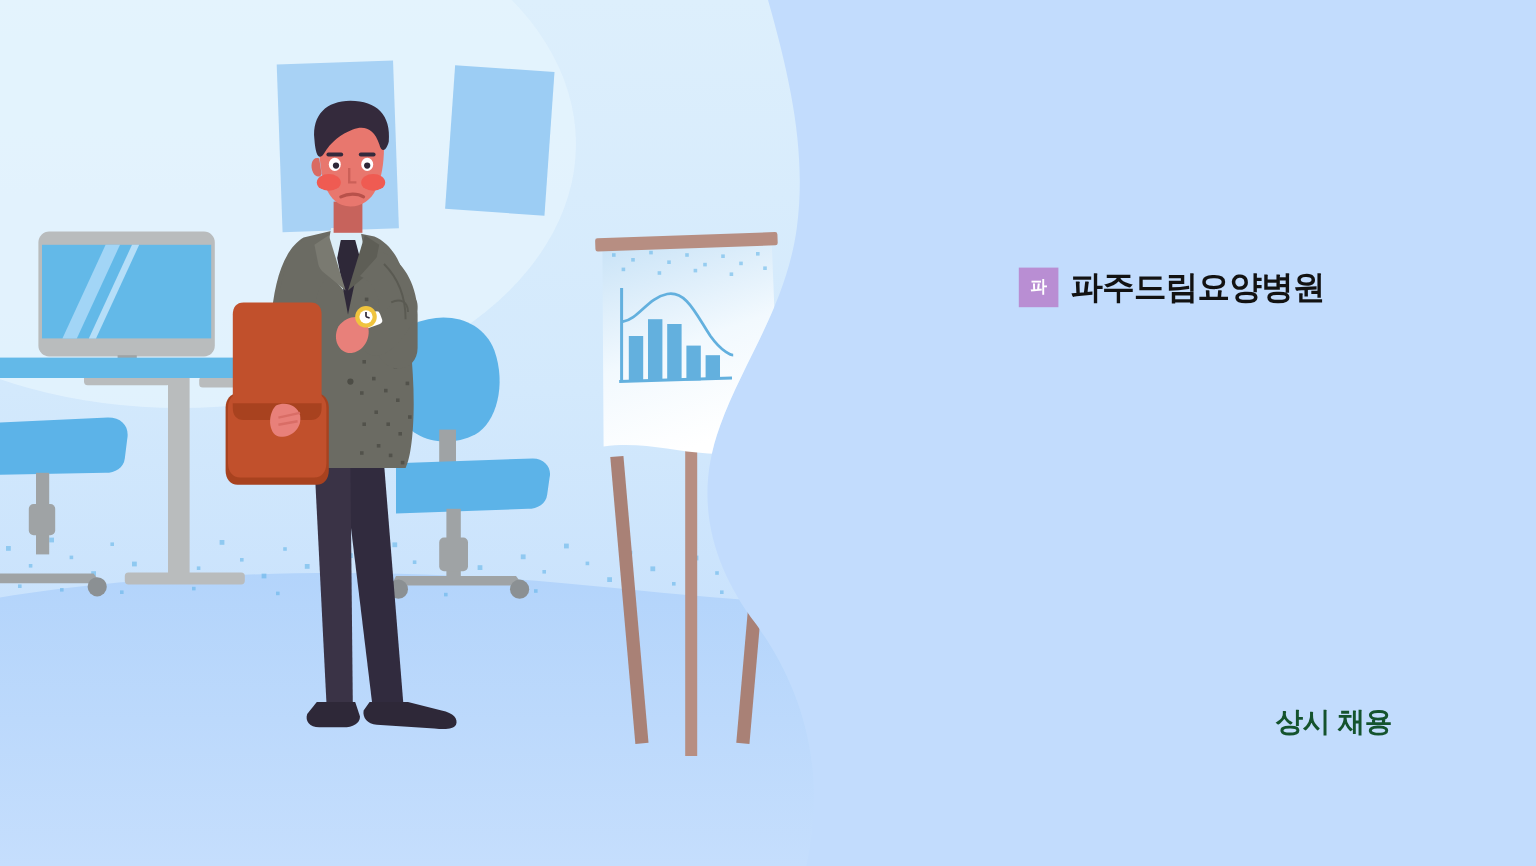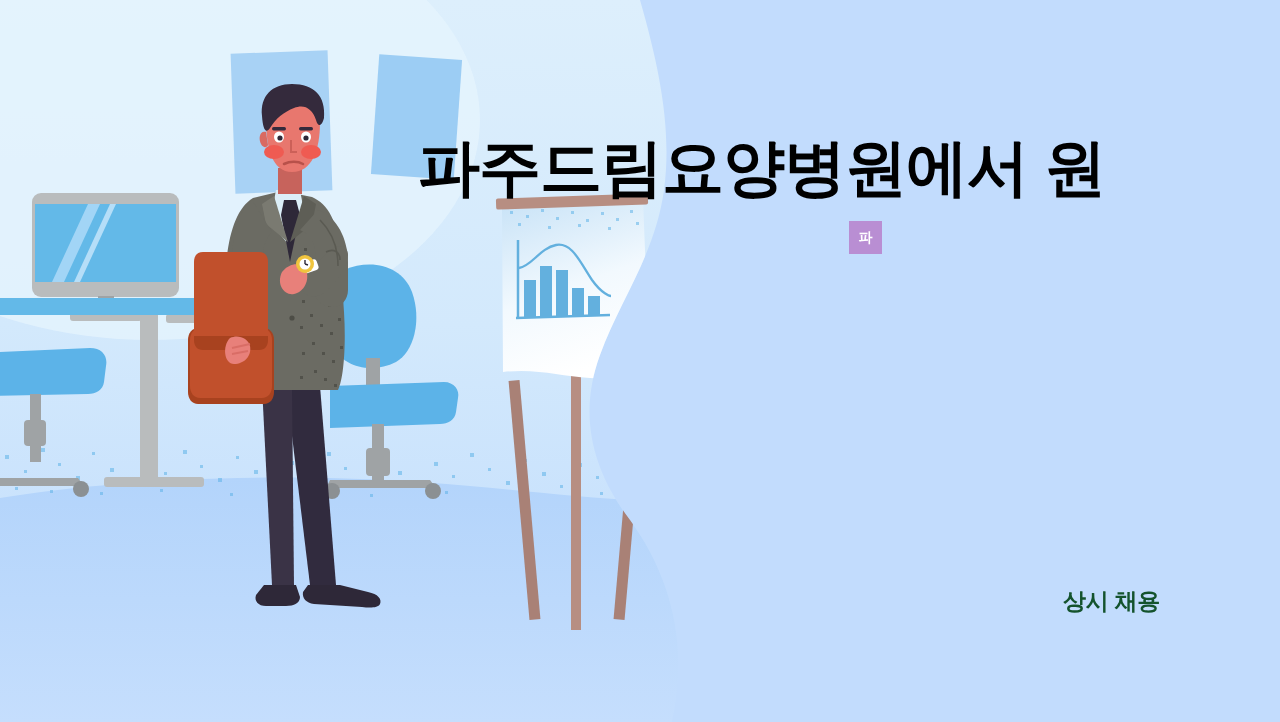--- a/index.html
+++ b/index.html
@@ -353,21 +353,21 @@
           <path d="M230,338 C 238,334 248,338 250,346 C 252,356 244,364 234,364
                      C 224,364 222,346 230,338 Z" fill="#e8807a"></path>
           <path d="M232,348 L250,344 M232,354 L248,351" stroke="#d96d66" stroke-width="2" fill="none"></path>
 
           <circle cx="292" cy="318" r="2.6" fill="#4d4d46"></circle>
         </g>
       </g>
     </svg>
   </div>
 
-  <div id="title">파주드림요양병원에서 원</div>
 
   <div id="company-row">
     <div id="company-badge">파</div>
+    <div id="company-name">파주드림요양병원</div>
   </div>
 
   <div id="employment-type">상시 채용</div>
 
 </div>
 
 </body></html>

